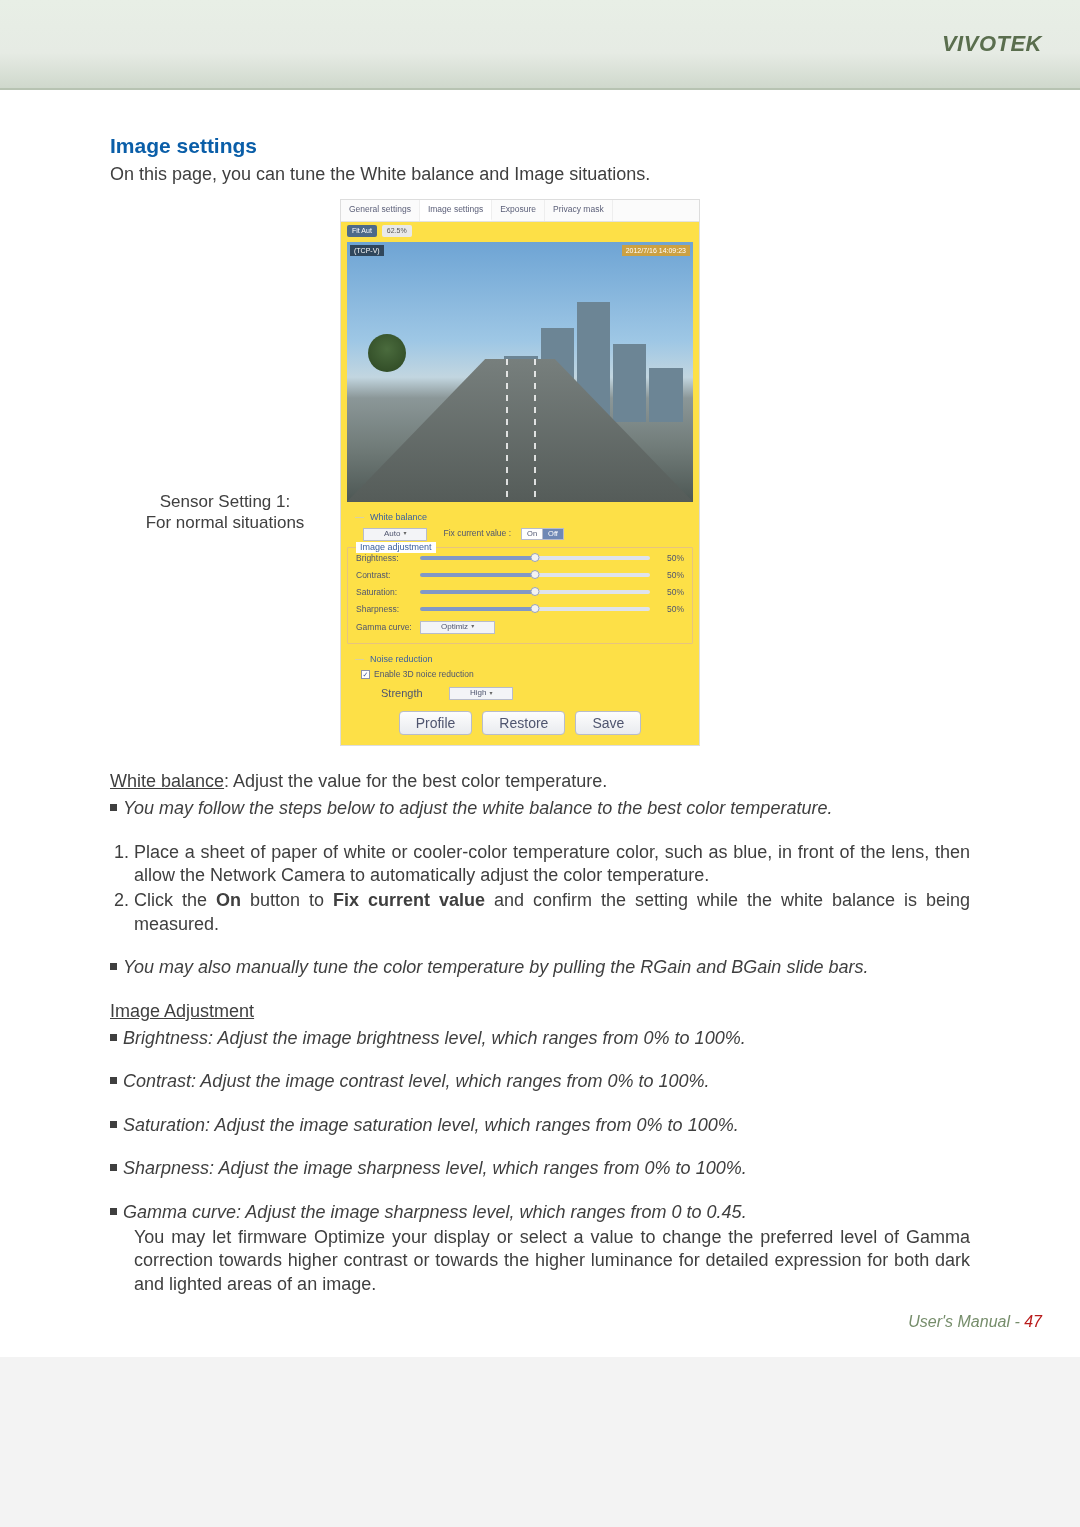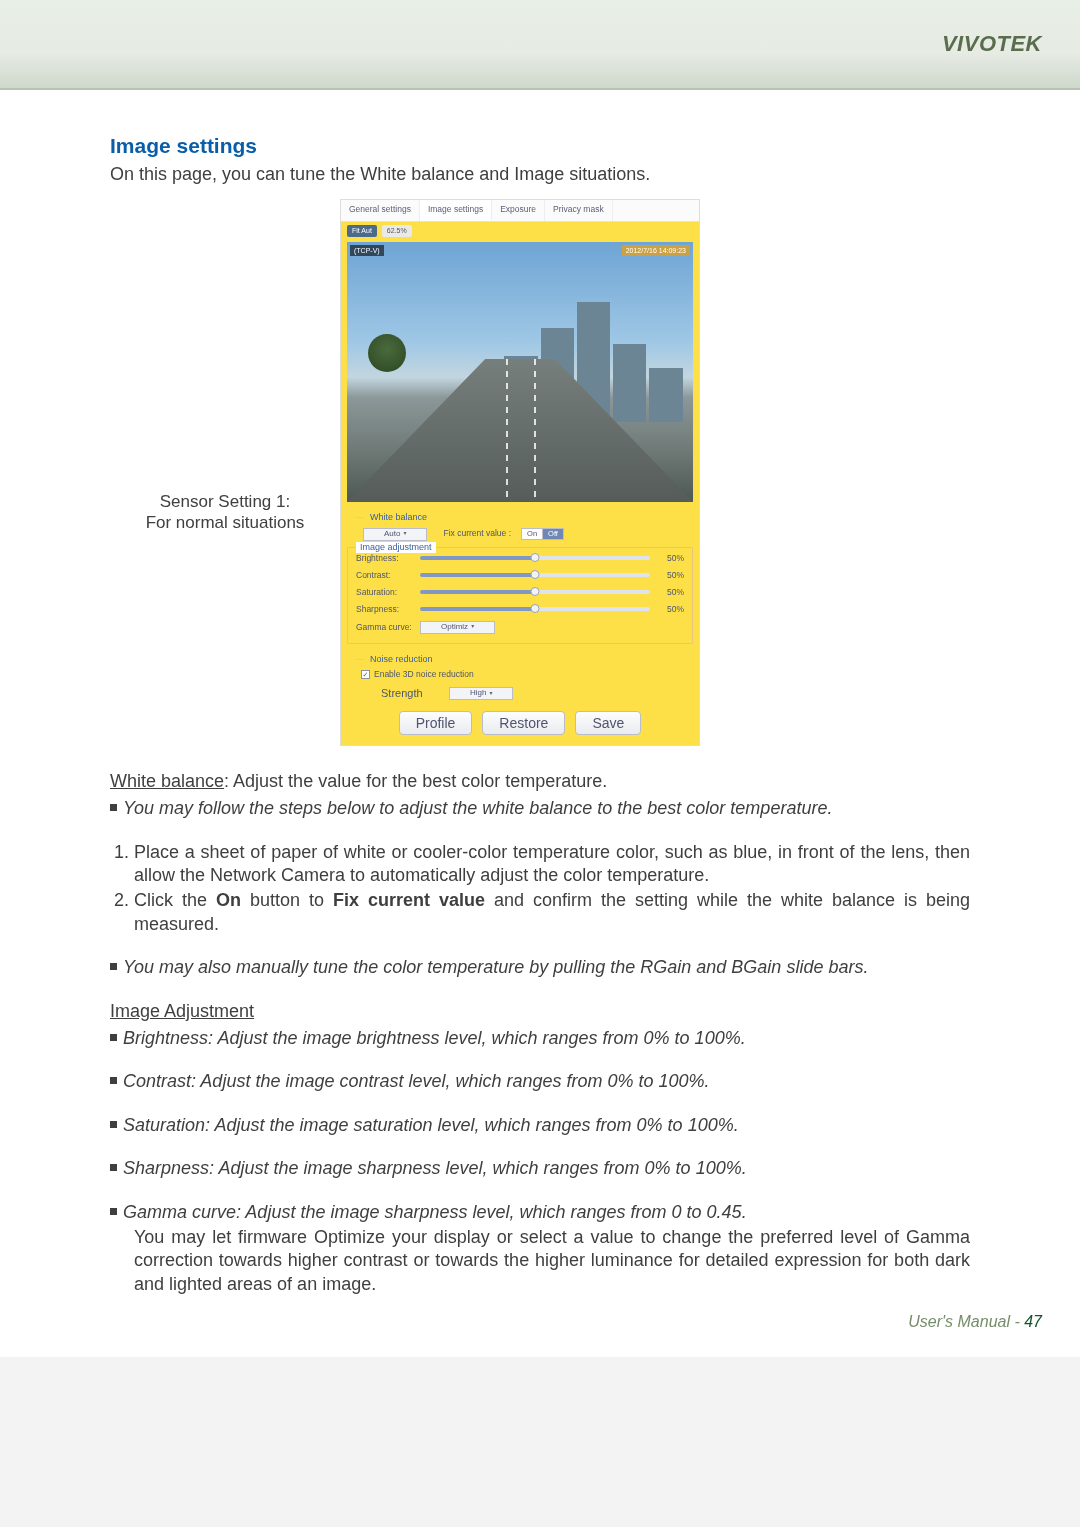--- a/index.html
+++ b/index.html
@@ -249,21 +249,21 @@
   .sub-indent { padding-left: 24px; text-align: justify; margin-top: 2px; }
 
   .footnote {
     position: absolute;
     bottom: 26px;
     right: 38px;
     font-style: italic;
     color: #768d6b;
     font-size: 16px;
   }
-  .footnote .pg { color: #14532d; }
+  .footnote .pg { color: #b91c1c; }
 </style>
 </head>
 <body>
 <div class="page">
 
 <div class="header-bar">
   <span class="brand">VIVOTEK</span>
 </div>
 
 <div class="content">

